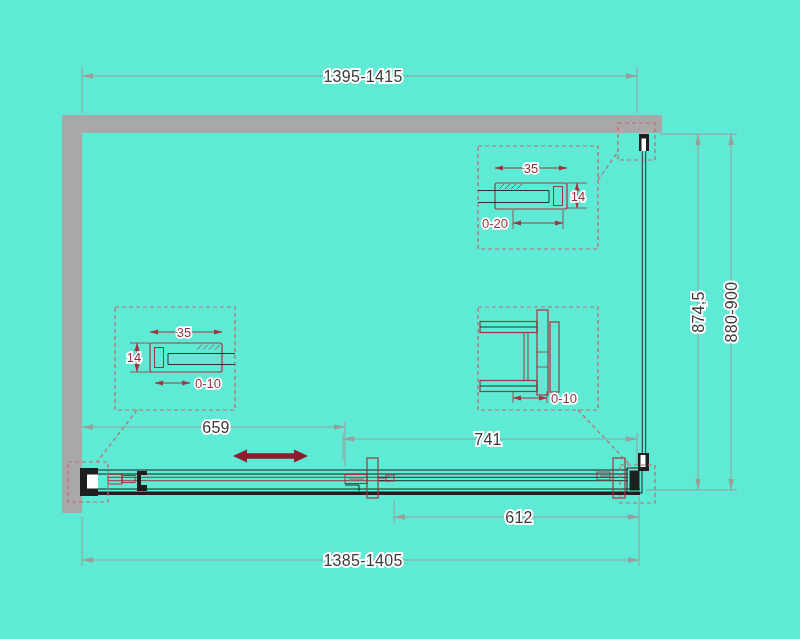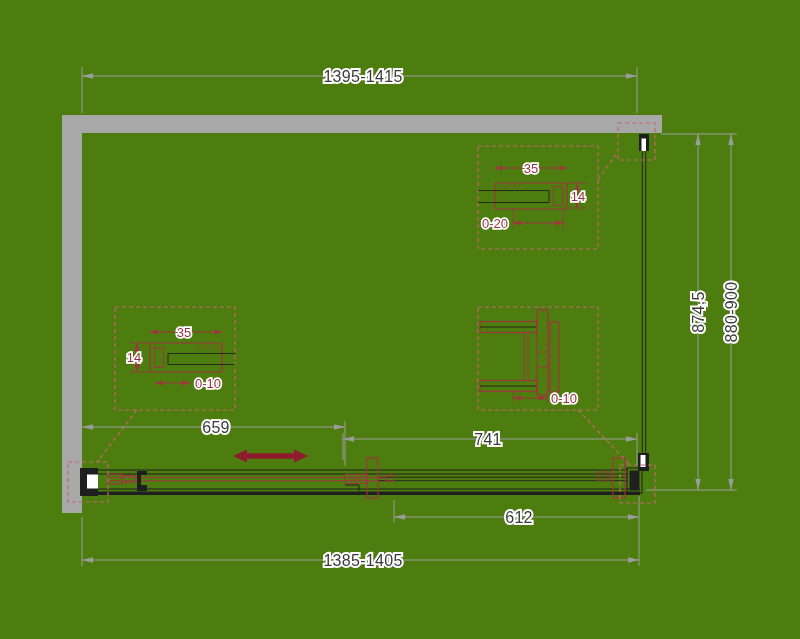--- a/index.html
+++ b/index.html
@@ -1,16 +1,16 @@
 <!DOCTYPE html>
 <html><head>
 <meta charset="utf-8">
 <style>
   html,body{margin:0;padding:0;background:#fff;}
-  .stage{position:relative;width:800px;height:639px;background:#4d7c0f;overflow:hidden;}
+  .stage{position:relative;width:800px;height:639px;background:#5eead4;overflow:hidden;}
   svg{display:block;}
   .k{stroke:#1f1f1f;fill:none;stroke-width:1;}
   .kt{stroke:#1f1f1f;fill:none;stroke-width:.9;}
   .g{stroke:#9c9c9c;fill:none;stroke-width:1;}
   .r{stroke:#a03540;fill:none;stroke-width:1.2;}
   .r1{stroke:#a03540;fill:none;stroke-width:1;}
   .rh{stroke:#a03540;fill:none;stroke-width:.8;}
   .rd{stroke:#c4686e;fill:none;stroke-width:1.2;stroke-dasharray:4 3;}
   text.dim{font:16px "Liberation Sans",sans-serif;fill:#3b3b3b;text-anchor:middle;dominant-baseline:central;paint-order:stroke;stroke:#fff;stroke-width:4;letter-spacing:.3px;}
   text.rdim{font:13px "Liberation Sans",sans-serif;fill:#943140;text-anchor:middle;dominant-baseline:central;paint-order:stroke;stroke:#fff;stroke-width:3.5;}

